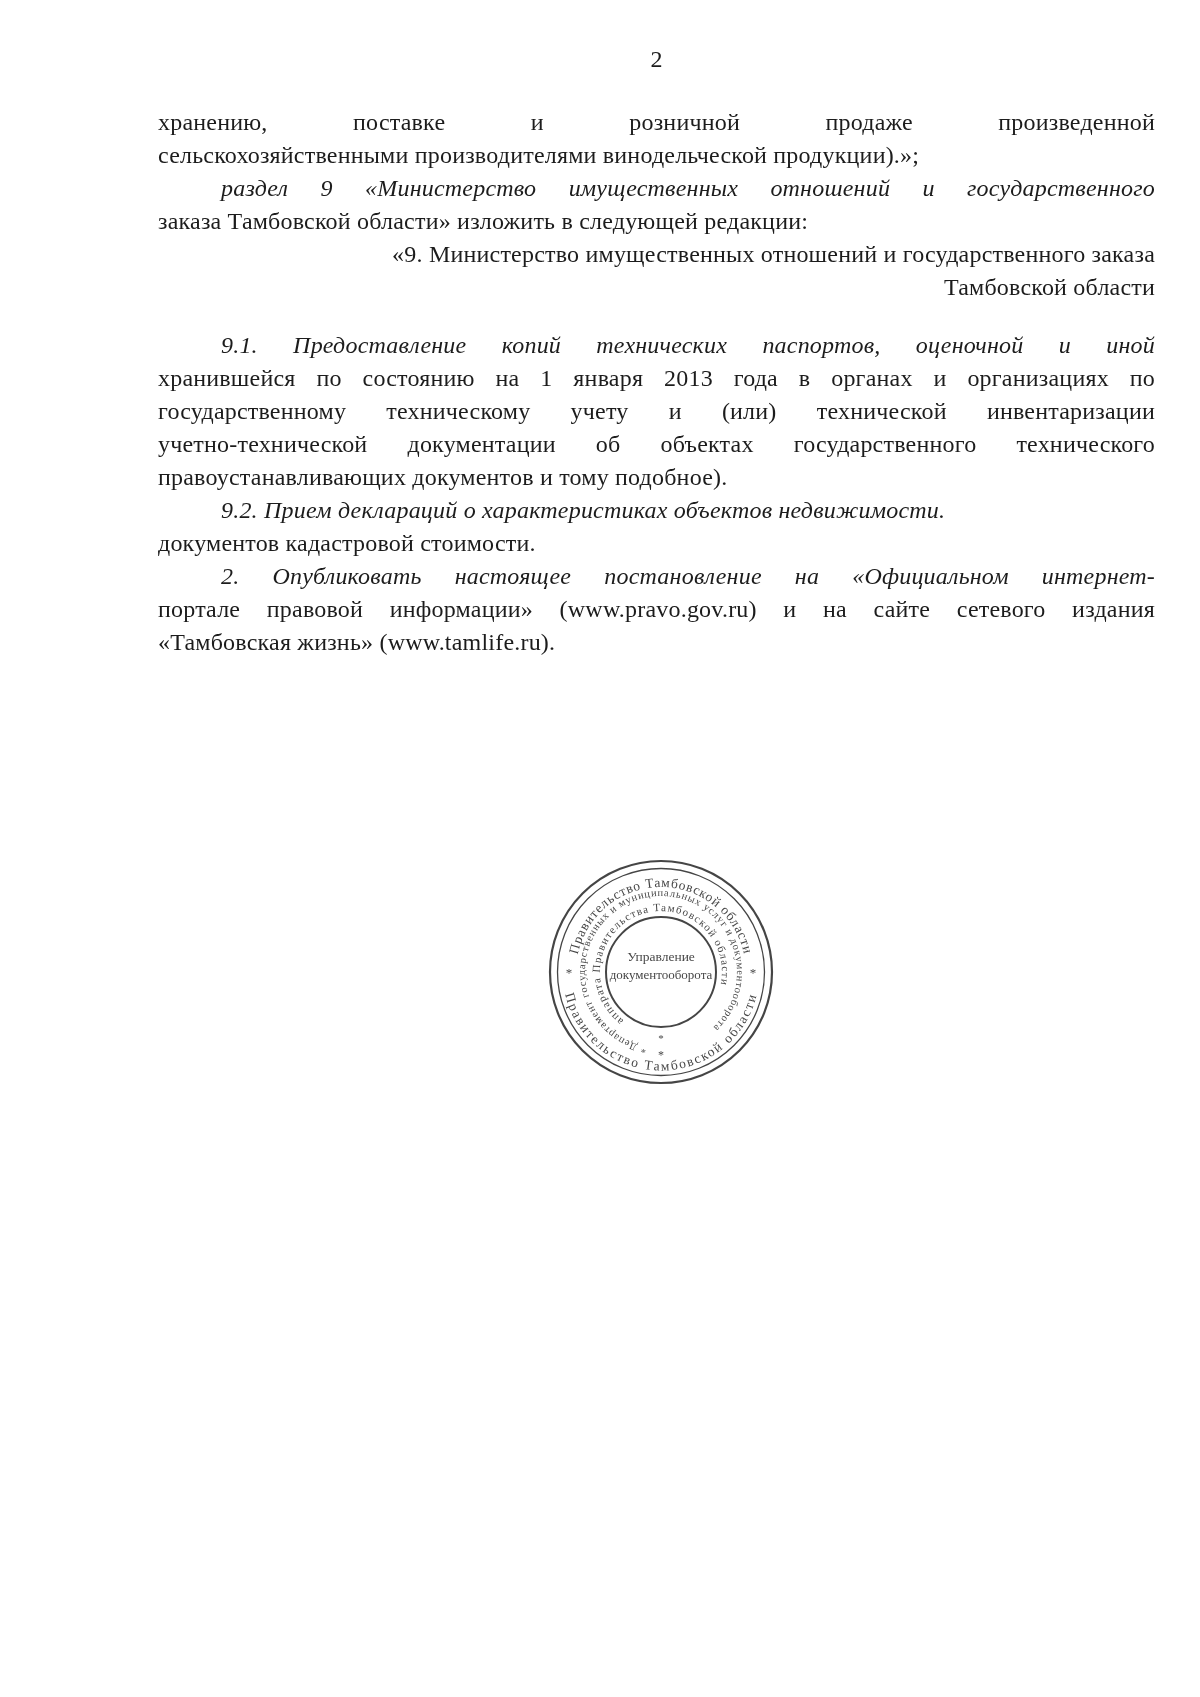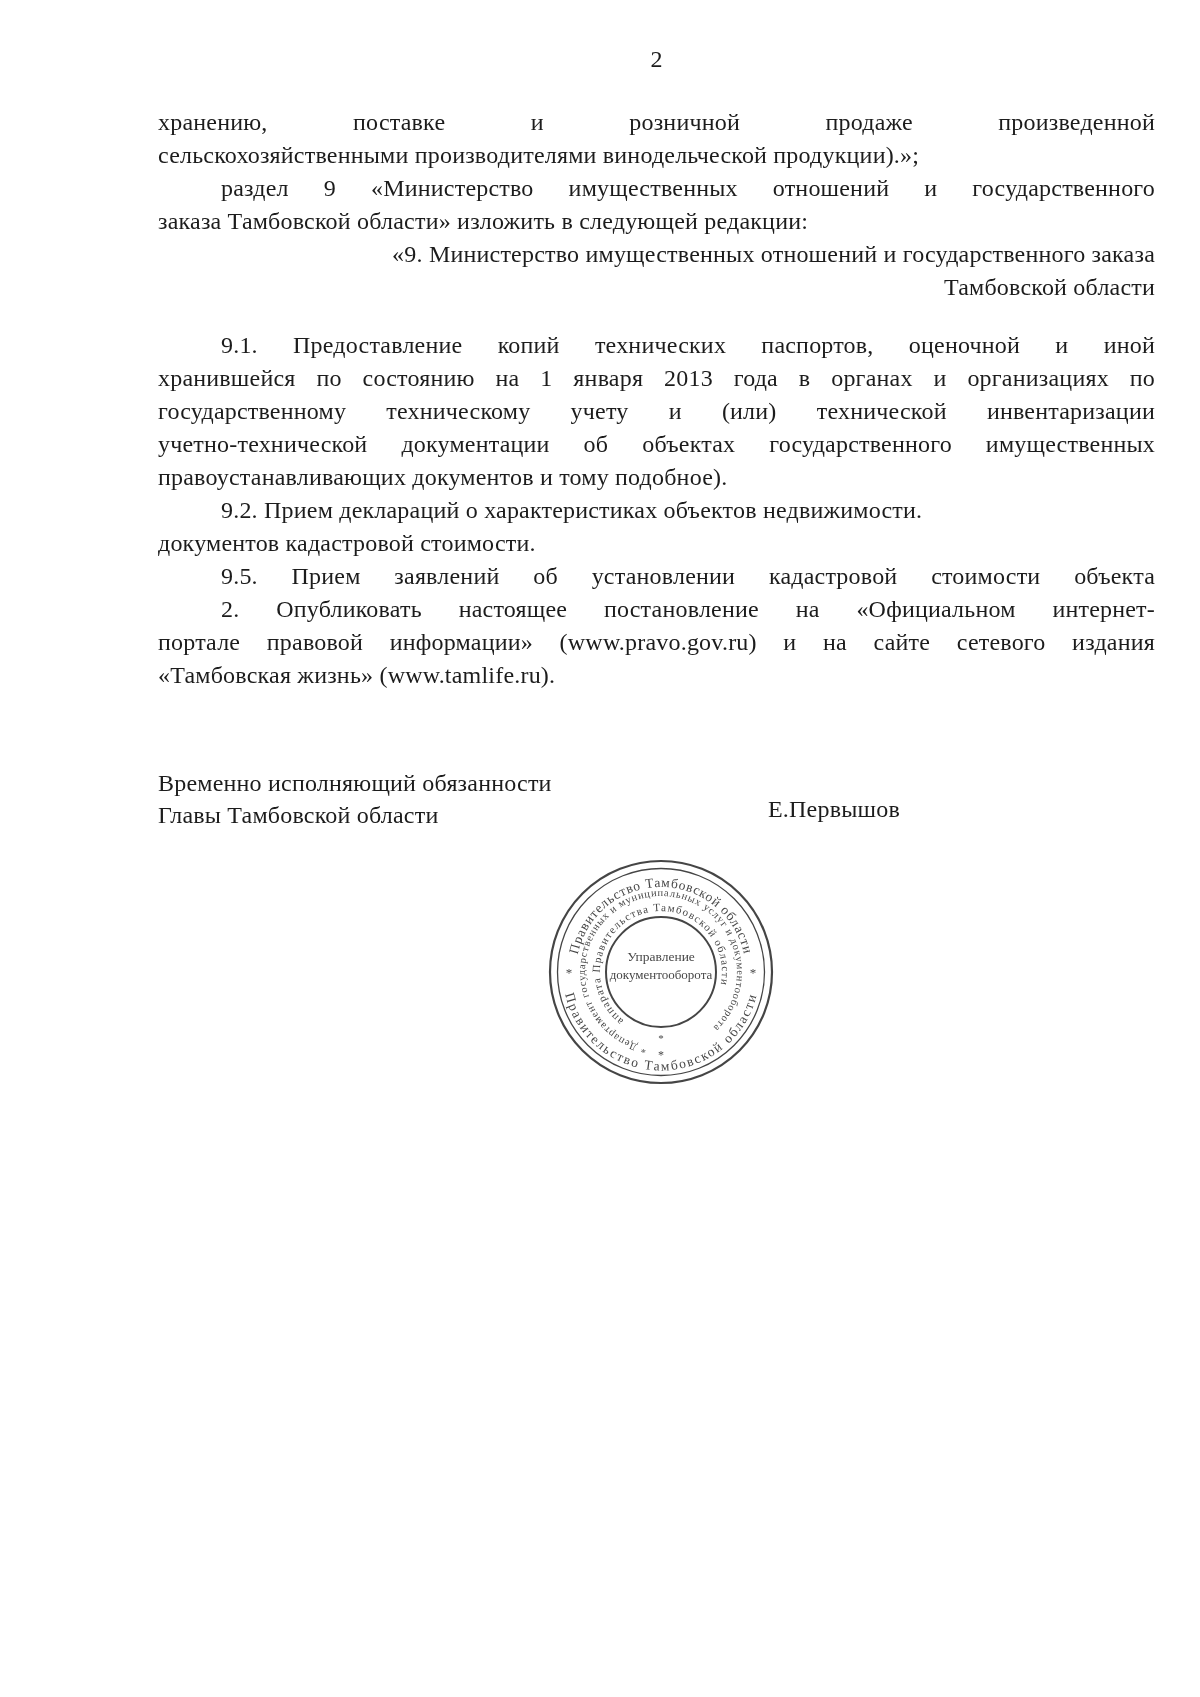--- a/index.html
+++ b/index.html
@@ -15,21 +15,21 @@
   .content{
     position:absolute;left:158px;top:43px;width:997px;
     font-size:24px;letter-spacing:0.2px;
   }
   .pagenum{
     text-align:center;height:33px;line-height:33px;margin-bottom:30px;
   }
   .ln{height:33px;line-height:33px;white-space:normal;}
   .jf{text-align:justify;text-align-last:justify;}
   .ctr{text-align:right;}
-  .ind{text-indent:63px;}
+  .ind{text-indent:63px;font-style:italic;}
   .gap8{margin-top:25px;}
   .sig{position:relative;margin-top:75px;font-size:24px;}
   .sig-line{height:32px;line-height:32px;}
   .sig-name{position:absolute;left:610px;top:26px;height:32px;line-height:32px;}
   .stamp{
     position:absolute;left:541px;top:852px;width:240px;height:240px;
     opacity:0.88;mix-blend-mode:multiply;
   }
   .stamp text{fill:#2b2b2b;font-family:"Liberation Serif","DejaVu Serif",serif;}
   .stamp circle{stroke:#2b2b2b;fill:none;}
@@ -44,34 +44,28 @@
 
     <div class="ln jf">хранению, поставке и розничной продаже произведенной</div>
     <div class="ln">сельскохозяйственными производителями винодельческой продукции).»;</div>
     <div class="ln jf ind">раздел 9 «Министерство имущественных отношений и государственного</div>
     <div class="ln">заказа Тамбовской области» изложить в следующей редакции:</div>
     <div class="ln ctr">«9. Министерство имущественных отношений и государственного заказа</div>
     <div class="ln ctr">Тамбовской области</div>
     <div class="ln jf ind gap8">9.1. Предоставление копий технических паспортов, оценочной и иной</div>
     <div class="ln jf">хранившейся по состоянию на 1 января 2013 года в органах и организациях по</div>
     <div class="ln jf">государственному техническому учету и (или) технической инвентаризации</div>
-    <div class="ln jf">учетно-технической документации об объектах государственного имущественных</div>
+    <div class="ln jf">учетно-технической документации об объектах государственного технического</div>
     <div class="ln">правоустанавливающих документов и тому подобное).</div>
     <div class="ln ind">9.2. Прием деклараций о характеристиках объектов недвижимости.</div>
     <div class="ln">документов кадастровой стоимости.</div>
-    <div class="ln jf ind">9.5. Прием заявлений об установлении кадастровой стоимости объекта</div>
     <div class="ln jf ind">2. Опубликовать настоящее постановление на «Официальном интернет-</div>
     <div class="ln jf">портале правовой информации» (www.pravo.gov.ru) и на сайте сетевого издания</div>
     <div class="ln">«Тамбовская жизнь» (www.tamlife.ru).</div>
 
-    <div class="sig">
-      <div class="sig-line">Временно исполняющий обязанности</div>
-      <div class="sig-line">Главы Тамбовской области</div>
-      <div class="sig-name">Е.Первышов</div>
-    </div>
   </div>
 
   <svg class="stamp" viewBox="0 0 240 240" aria-hidden="true">
     <defs>
       <path id="arcTop" d="M 35,120 A 85,85 0 1 1 205,120"></path>
       <path id="arcBottom" d="M 21.5,120 A 98.5,98.5 0 0 0 218.5,120"></path>
       <path id="ring2" d="M 120,196 A 76,76 0 1 1 120,44 A 76,76 0 1 1 120,196"></path>
       <path id="ring3" d="M 120,181 A 61,61 0 1 1 120,59 A 61,61 0 1 1 120,181"></path>
     </defs>
 

